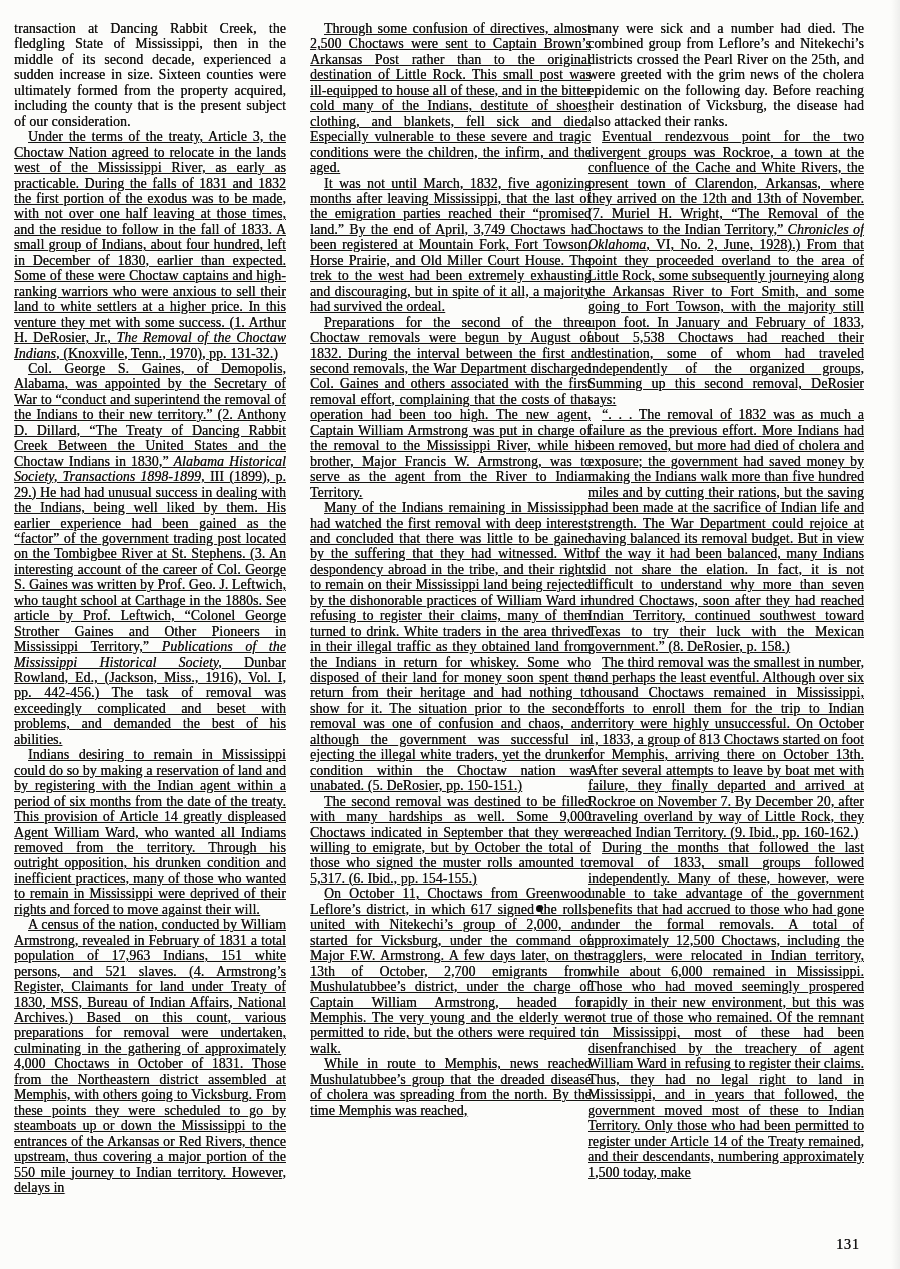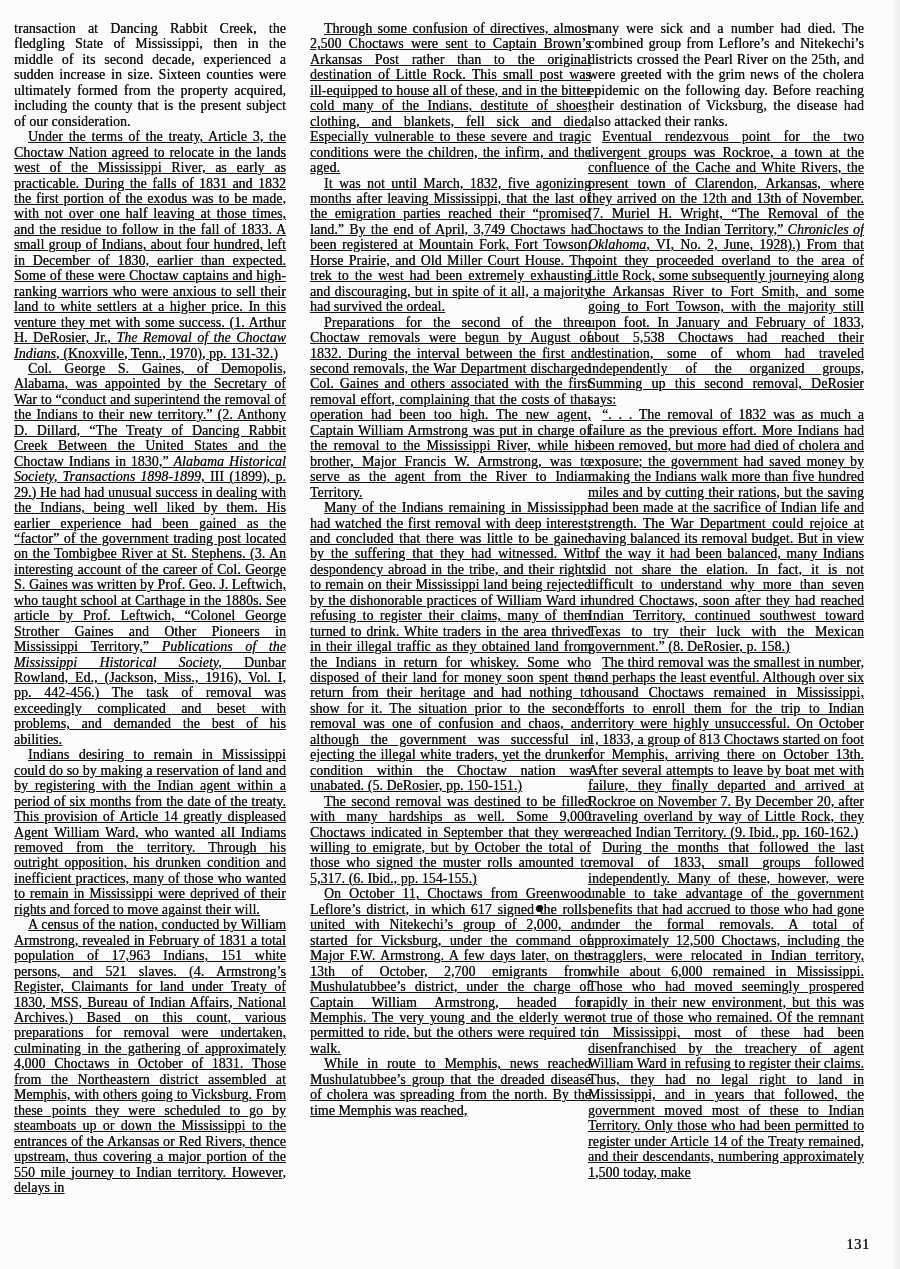--- a/index.html
+++ b/index.html
@@ -40,21 +40,21 @@
     width: 7px;
     height: 7px;
     border-radius: 50% 46% 52% 48%;
     background: #0b0a09;
   }
   .page-number {
     position: absolute;
     left: 836px;
     top: 1236px;
     width: 44px;
-    text-align: center;
+    text-align: left;
     font-size: 14.5px;
     letter-spacing: 0.6px;
     text-shadow: 0.25px 0 0 currentColor;
   }
   .edge-shade {
     position: absolute;
     right: 0;
     top: 0;
     width: 9px;
     height: 100%;

